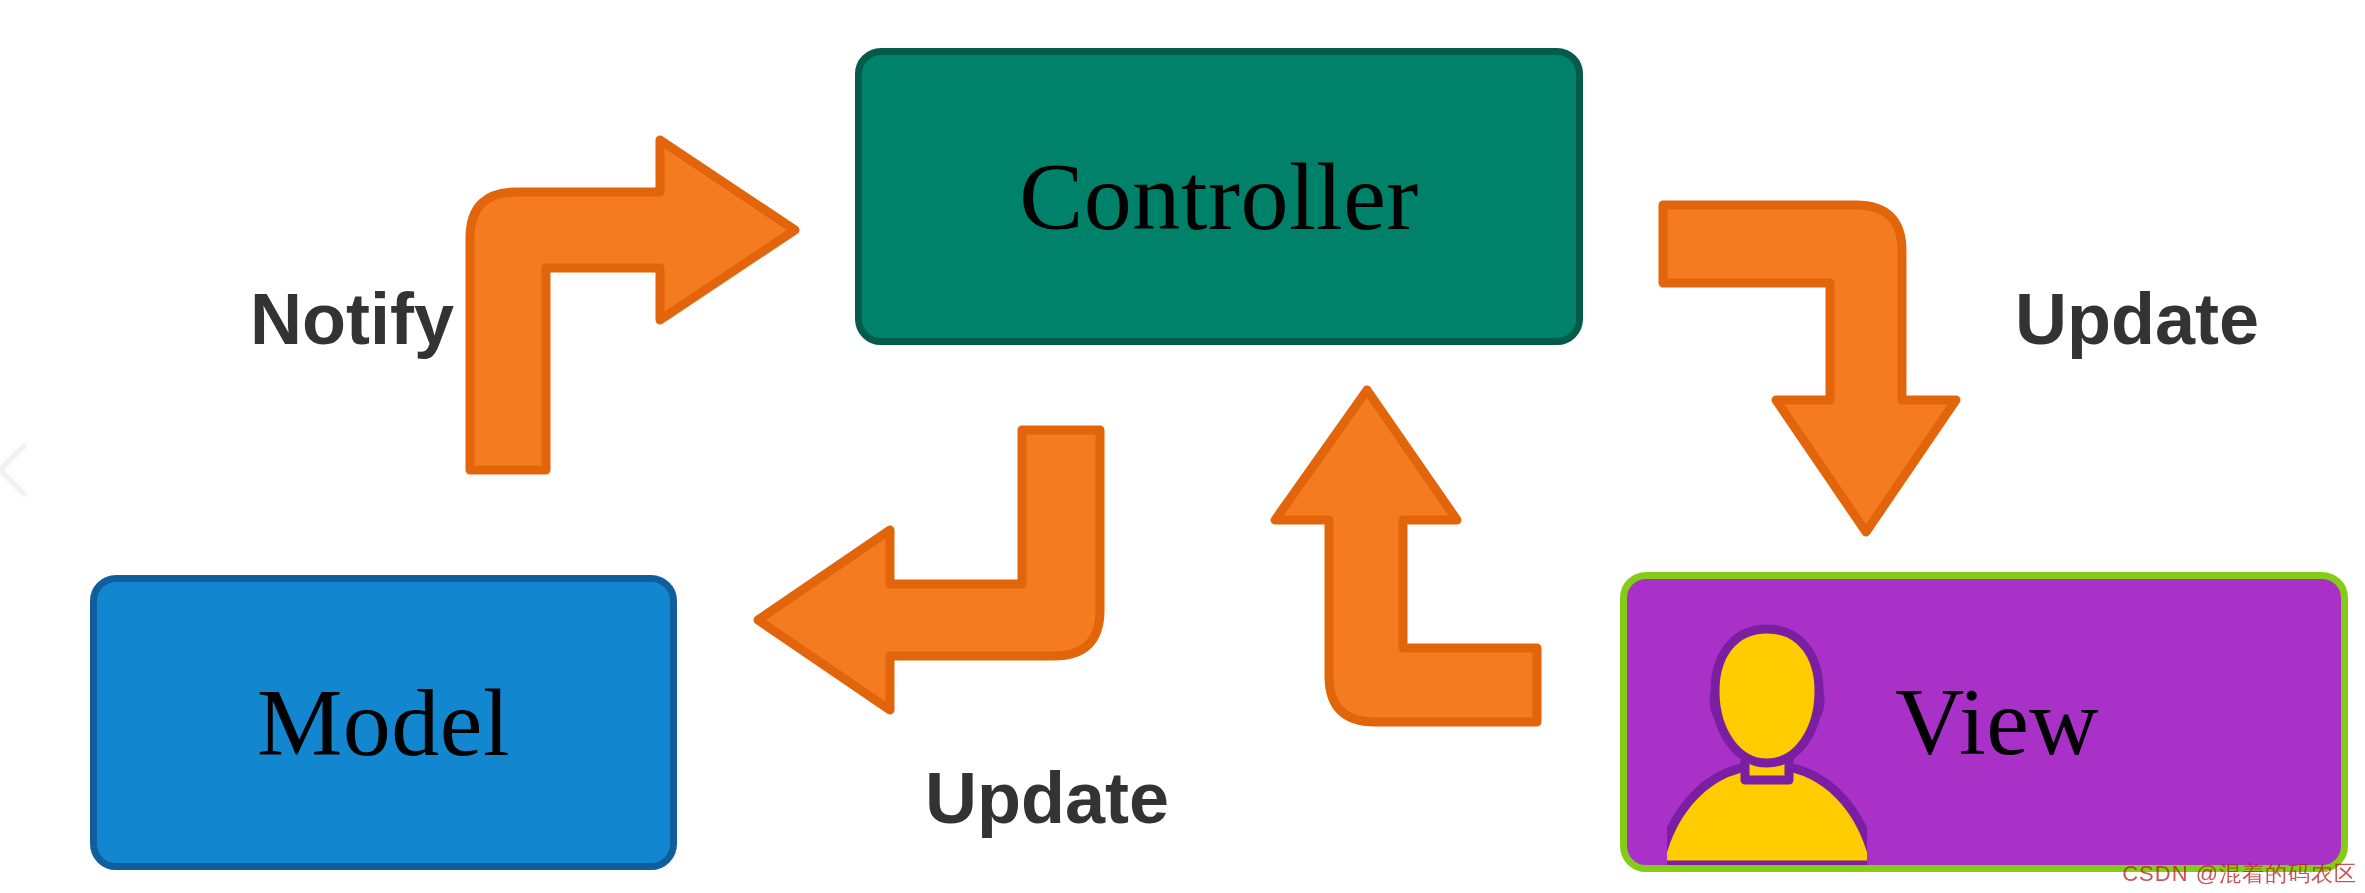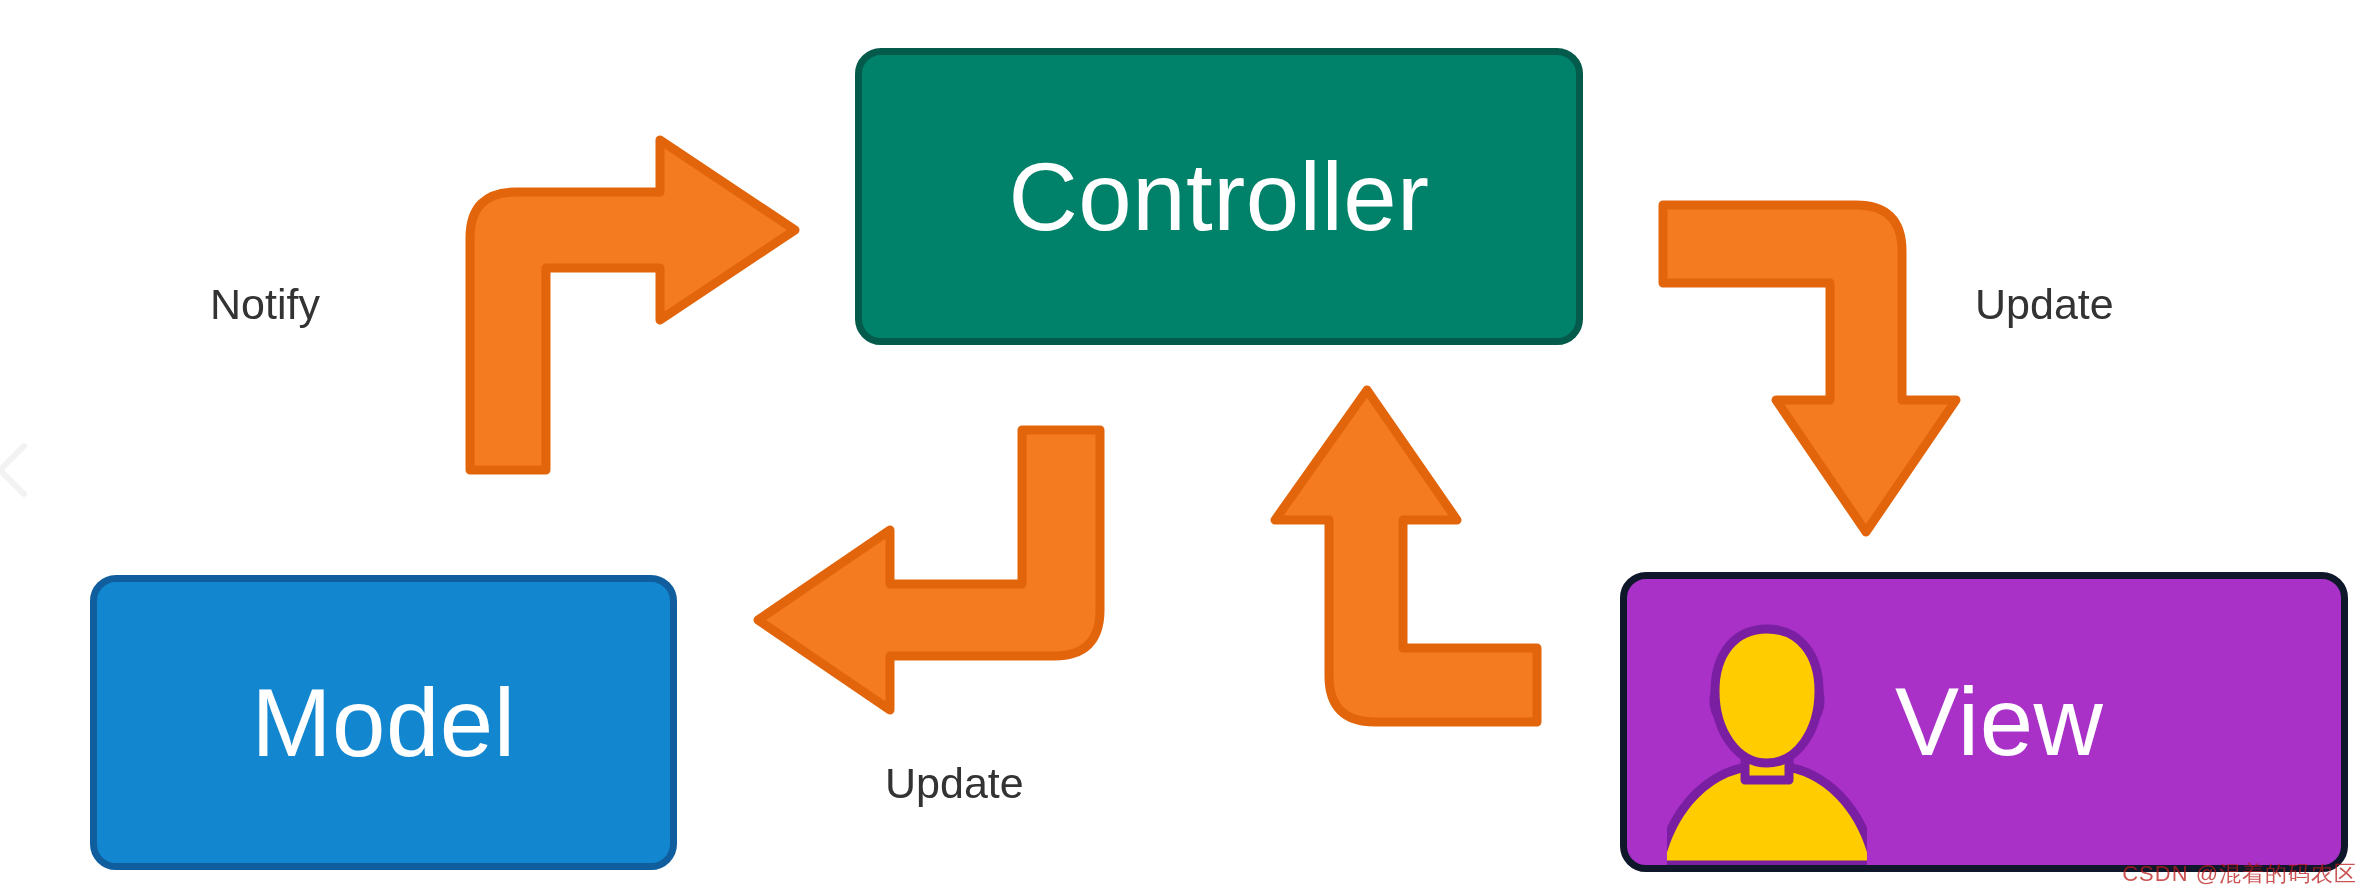--- a/index.html
+++ b/index.html
@@ -21,25 +21,26 @@
   
   .node-box {
     position: absolute;
     box-sizing: border-box;
     border-radius: 26px;
     display: flex;
     align-items: center;
     justify-content: center;
   }
   .node-label {
-    color: #ffffff;
+    color: #000000;
     font-weight: 500;
     letter-spacing: 0.5px;
     line-height: 1;
     white-space: nowrap;
+    font-family: Liberation Serif, serif;
   }
 
   #controller-box {
     left: 855px;
     top: 48px;
     width: 728px;
     height: 297px;
     background: #00816A;
     border: 7px solid #045B4B;
   }
@@ -54,21 +55,21 @@
     border: 7px solid #115E9E;
   }
   #model-box .node-label { font-size: 96px; }
 
   #view-box {
     left: 1620px;
     top: 572px;
     width: 728px;
     height: 300px;
     background: #A931C8;
-    border: 7px solid #0f172a;
+    border: 7px solid #84cc16;
     justify-content: flex-start;
   }
   #view-box .node-label {
     font-size: 96px;
     margin-left: 268px;
   }
 
   
   #view-avatar {
     position: absolute;
@@ -78,24 +79,25 @@
     height: 250px;
     overflow: hidden;
     pointer-events: none;
   }
   #view-avatar svg { display: block; }
 
   
   .edge-label {
     position: absolute;
     color: #333333;
-    font-size: 43px;
-    font-weight: 400;
+    font-size: 72px;
+    font-weight: 700;
     white-space: nowrap;
     line-height: 1;
+    margin-left: 40px;
   }
   #label-notify        { left: 210px;  top: 283px; }
   #label-update-right  { left: 1975px; top: 283px; }
   #label-update-bottom { left: 885px;  top: 762px; }
   #label-user-action   { left: 1222px; top: 762px; }
 
   
   #arrows {
     position: absolute;
     left: 0;

